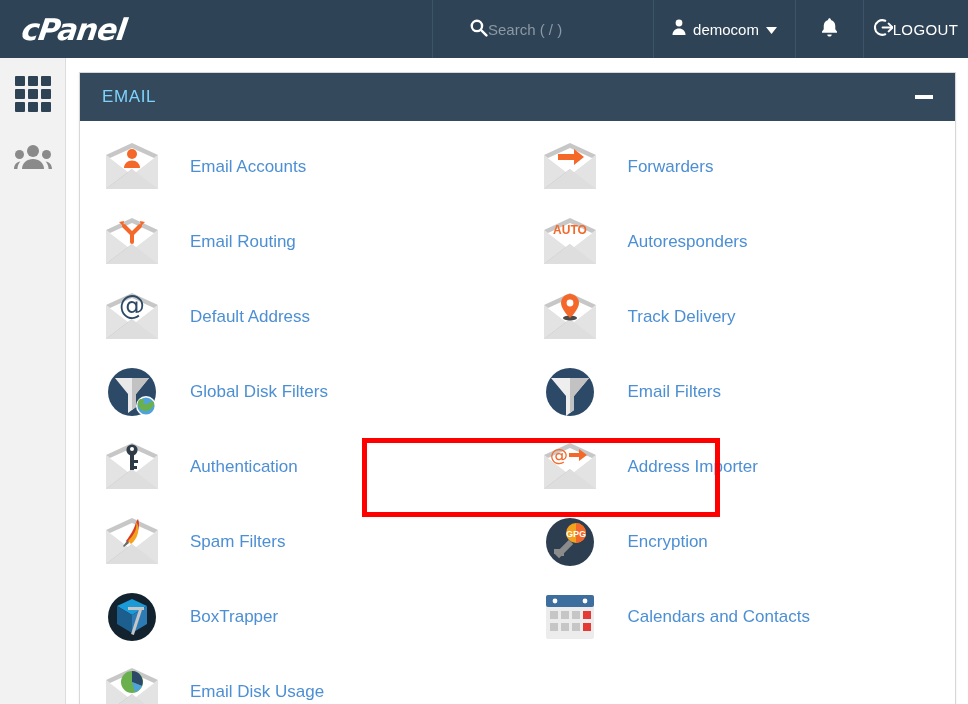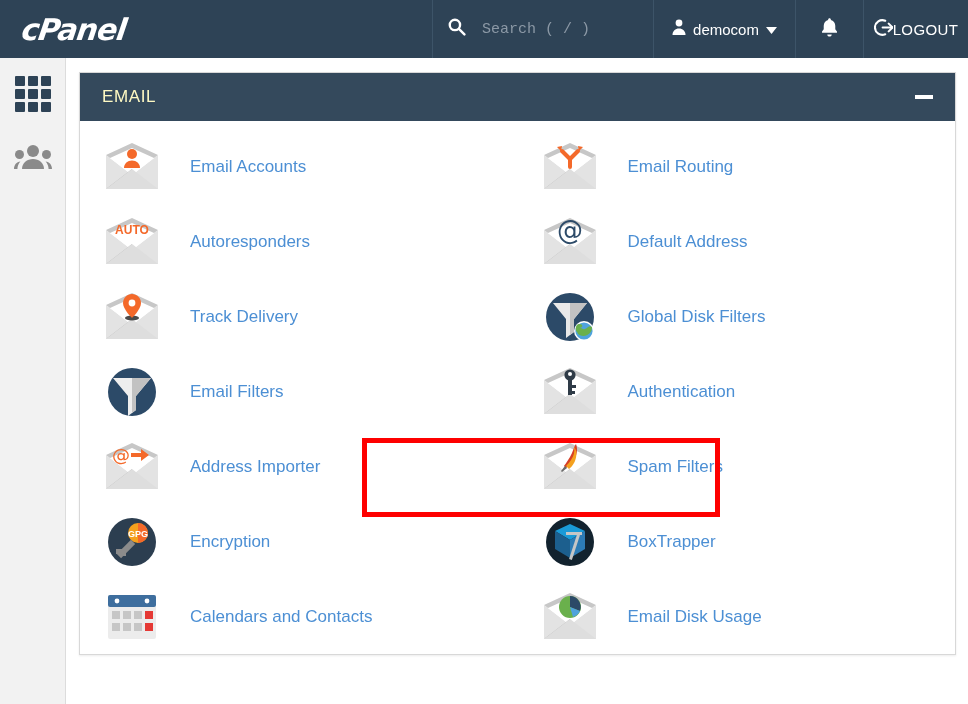--- a/index.html
+++ b/index.html
@@ -23,23 +23,22 @@
   .cpanel-logo {
     font-family: "DejaVu Sans", sans-serif;
     font-size: 30px; font-weight: bold; font-style: italic;
     color: #ffffff; letter-spacing: -1px;
     transform: skewX(-8deg);
   }
   #search-cell {
     width: 222px;
     border-left: 1px solid #3d5468;
     border-right: 1px solid #3d5468;
-    display: flex; align-items: center; gap: 16px;
-    padding-left: 14px;
-    font-family: Liberation Mono, monospace;
+    display: flex; align-items: center; gap: 0;
+    padding-left: 36px;
   }
   #search-text { color: #8b98a5; font-size: 15px; }
   #user-cell {
     width: 142px;
     border-right: 1px solid #3d5468;
     display: flex; align-items: center; justify-content: center; gap: 7px;
   }
   #user-name { color: #ffffff; font-size: 15px; }
   #bell-cell {
     width: 68px;
@@ -79,21 +78,21 @@
     width: 877px;
     background: #ffffff;
     border: 1px solid #d8d8d8;
     box-shadow: 0 1px 2px rgba(0,0,0,.08);
   }
   #panel-header {
     height: 48px; background: #34495c;
     display: flex; align-items: center; justify-content: space-between;
     padding: 0 22px;
   }
-  #panel-title { color:#fef9c3; font-size:17px; letter-spacing:.6px; }
+  #panel-title { color:#7dd3fc; font-size:17px; letter-spacing:.6px; }
   #collapse-btn { width:18px; height:4px; background:#ffffff; }
 
   #grid {
     display: grid;
     grid-template-columns: 1fr 1fr;
     padding: 8px 0 0 0;
   }
   .cell {
     display: flex; align-items: center; gap: 16px;
     height: 75px; padding-left: 22px;
@@ -215,20 +214,33 @@
             <path d="M4 14 L30 2 L56 14 L52 17 L30 7 L8 17 Z" fill="#c7c7c7"></path>
             <path d="M4 48 L30 28 L30 34 L4 48 Z" fill="#b4b4b4"></path>
             <path d="M4 48 L30 28 L56 48 Z" fill="#dedede"></path>
             <circle cx="30" cy="13" r="5" fill="#f4692a"></circle>
             <path d="M22 27c0-4.4 3.6-7.4 8-7.4s8 3 8 7.4z" fill="#f4692a"></path>
           </svg>
         </span>
         <span class="label">Email Accounts</span>
       </div>
 
+      <div class="cell">
+        <span class="ico">
+          <svg width="60" height="52" viewBox="0 0 60 52">
+            <path d="M4 14 L30 34 L56 14 L56 48 L4 48 Z" fill="#e3e3e3"></path>
+            <path d="M4 14 L30 2 L56 14 L30 34 Z" fill="#ffffff"></path>
+            <path d="M4 14 L30 2 L56 14 L52 17 L30 7 L8 17 Z" fill="#c7c7c7"></path>
+            <path d="M4 48 L30 28 L30 34 L4 48 Z" fill="#b4b4b4"></path>
+            <path d="M4 48 L30 28 L56 48 Z" fill="#dedede"></path>
+            <path d="M18 13h16v-5l10 8-10 8v-5H18z" fill="#f4692a"></path>
+          </svg>
+        </span>
+        <span class="label">Forwarders</span>
+      </div>
 
       <div class="cell">
         <span class="ico">
           <svg width="60" height="52" viewBox="0 0 60 52">
             <path d="M4 14 L30 34 L56 14 L56 48 L4 48 Z" fill="#e3e3e3"></path>
             <path d="M4 14 L30 2 L56 14 L30 34 Z" fill="#ffffff"></path>
             <path d="M4 14 L30 2 L56 14 L52 17 L30 7 L8 17 Z" fill="#c7c7c7"></path>
             <path d="M4 48 L30 28 L30 34 L4 48 Z" fill="#b4b4b4"></path>
             <path d="M4 48 L30 28 L56 48 Z" fill="#dedede"></path>
             <g stroke="#f4692a" stroke-width="4" fill="none" stroke-linecap="round">

